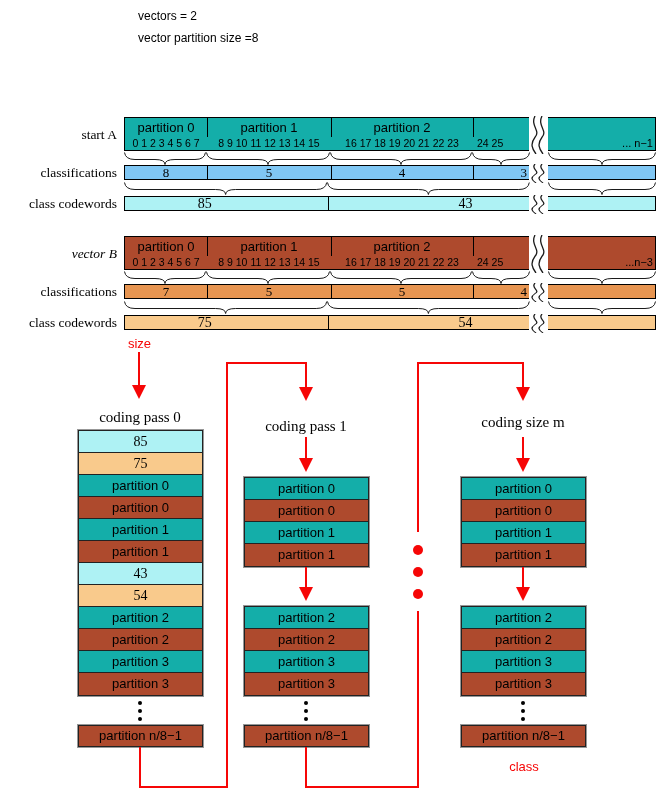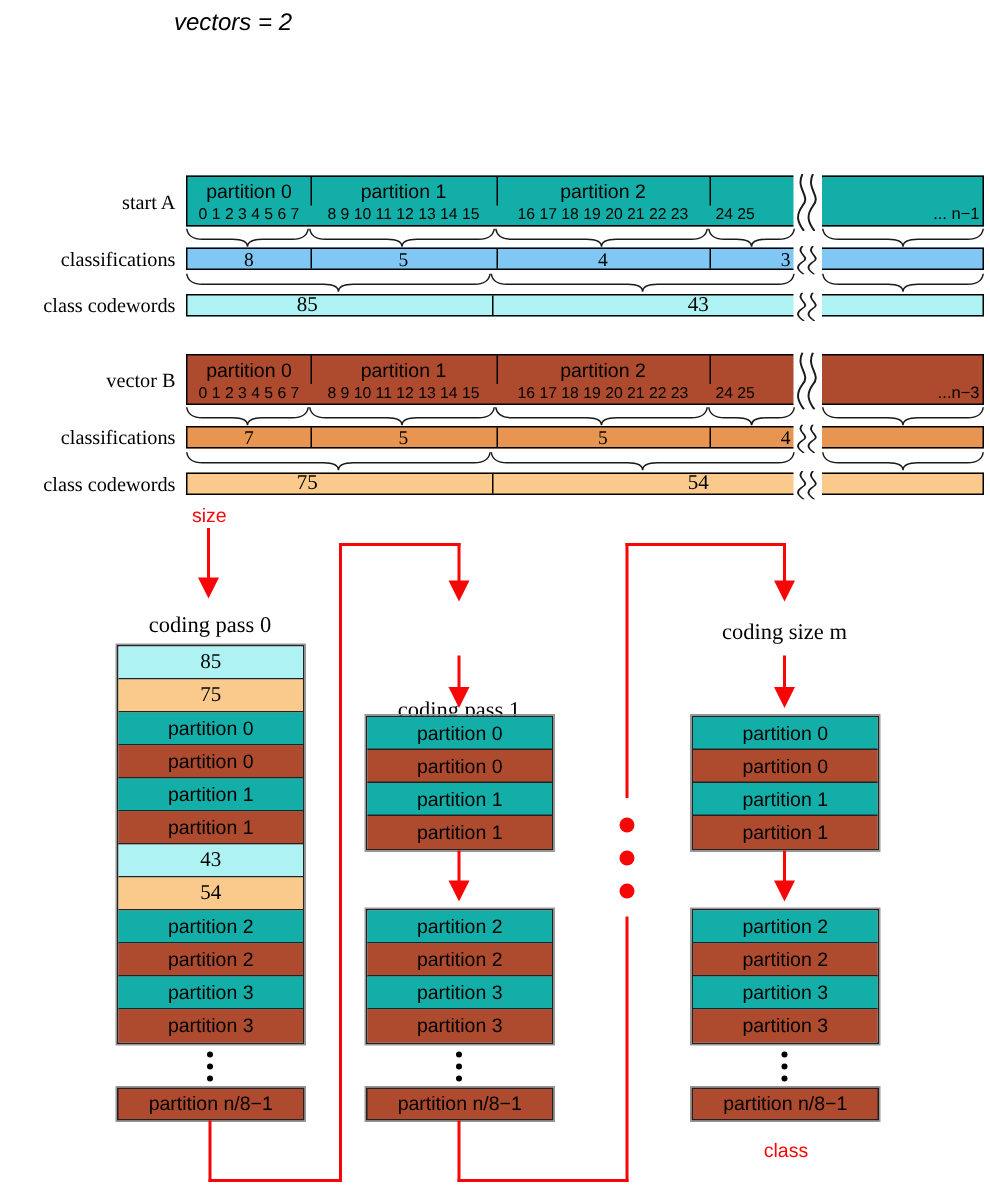--- a/index.html
+++ b/index.html
@@ -1,20 +1,20 @@
 <!DOCTYPE html>
 <html><head>
 <meta charset="utf-8">
 <style>
   html,body{margin:0;padding:0;background:#fff;}
   #canvas{position:relative;width:660px;height:802px;background:#ffffff;overflow:hidden;
           font-family:"Liberation Sans",sans-serif;color:#000;}
   .abs{position:absolute;}
   .serif{font-family:"Liberation Serif",serif;}
-  .hdr{position:absolute;left:116px;top:5px;font-size:16px;line-height:22px;font-style:italic;}
+  .hdr{position:absolute;left:138px;top:5px;font-size:12px;line-height:22px;}
   .row-label{position:absolute;left:0;width:117px;text-align:right;
              font-family:"Liberation Serif",serif;font-size:13.5px;line-height:15px;white-space:nowrap;}
   .bar{position:absolute;left:124px;width:532px;box-sizing:border-box;border:1px solid #000;}
   .bar span{position:absolute;display:block;}
   .pass-label{position:absolute;text-align:center;font-family:"Liberation Serif",serif;font-size:15px;}
   .stack{position:absolute;box-sizing:border-box;border:1px solid #222;outline:1px solid #979797;}
   .cell{box-sizing:border-box;height:22px;line-height:21px;text-align:center;
         font-size:13px;border-bottom:1px solid #222;overflow:hidden;}
   .cell:last-child{border-bottom:none;}
   .cell.num{font-family:"Liberation Serif",serif;font-size:14px;}
@@ -26,20 +26,21 @@
   .bdot{position:absolute;width:4px;height:4px;border-radius:50%;background:#000;}
   .rdot{position:absolute;width:10px;height:10px;border-radius:50%;background:#F60606;}
   .flow-label{position:absolute;color:#F60606;font-size:13px;text-align:center;white-space:nowrap;}
 </style>
 </head>
 <body>
 
 <div id="canvas">
   <div class="hdr">
     <div>vectors = 2</div>
+    <div>vector partition size =8</div>
   </div>
 
   <div id="build-root">
       <div class="row-label abs" style="top: 127px;"><span>start A</span></div>
       <div class="row-label abs" style="top: 165px;"><span>classifications</span></div>
       <div class="row-label abs" style="top: 196px;"><span>class codewords</span></div>
       <div class="bar abs" style="top: 117px; height: 34px; background: rgb(20, 174, 169);">
         <span style="left: 0px; width: 81.9812px; top: 2px; text-align: center; font-size: 13px; white-space: nowrap;">partition 0</span>
         <span style="left: 81.9812px; width: 124.009px; top: 2px; text-align: center; font-size: 13px; white-space: nowrap;">partition 1</span>
         <span style="left: 205.99px; width: 141.991px; top: 2px; text-align: center; font-size: 13px; white-space: nowrap;">partition 2</span>
@@ -105,21 +106,21 @@
         <div class="abs" style="left: 203.224px; top: 0px; width: 1px; height: 13px; background: rgb(0, 0, 0);"></div>
         <span class="serif" style="left: 79.8px; top: 0px; transform: translateX(-50%); font-size: 14px; line-height: 14px;">85</span>
         <span class="serif" style="left: 340.48px; top: 0px; transform: translateX(-50%); font-size: 14px; line-height: 14px;">43</span>
         <div class="abs" style="left: 404px; top: -2px; width: 19px; height: 19px; background: rgb(255, 255, 255);">
           <svg viewBox="0 0 19 34" preserveAspectRatio="none" style="position: absolute; left: 0px; top: 0px; width: 100%; height: 100%;">
             <path d="M6,0 C1,9 12,13 6,19 C1,25 3,29 7,34" fill="none" stroke="#1A1A1A" stroke-width="1.3"></path>
             <path d="M13,0 C8,9 19,13 13,19 C8,25 10,29 14,34" fill="none" stroke="#1A1A1A" stroke-width="1.3"></path>
           </svg>
         </div>
       </div>
-      <div class="row-label abs" style="top: 246px;"><span>vector B</span></div>
+      <div class="row-label abs" style="top: 246px; font-style: italic;"><span>vector B</span></div>
       <div class="row-label abs" style="top: 284px;"><span>classifications</span></div>
       <div class="row-label abs" style="top: 315px;"><span>class codewords</span></div>
       <div class="bar abs" style="top: 236px; height: 34px; background: rgb(174, 74, 45);">
         <span style="left: 0px; width: 81.9812px; top: 2px; text-align: center; font-size: 13px; white-space: nowrap;">partition 0</span>
         <span style="left: 81.9812px; width: 124.009px; top: 2px; text-align: center; font-size: 13px; white-space: nowrap;">partition 1</span>
         <span style="left: 205.99px; width: 141.991px; top: 2px; text-align: center; font-size: 13px; white-space: nowrap;">partition 2</span>
         <div class="abs" style="left: 81.9812px; top: 0px; width: 1px; height: 19px; background: rgb(0, 0, 0);"></div>
         <div class="abs" style="left: 205.99px; top: 0px; width: 1px; height: 19px; background: rgb(0, 0, 0);"></div>
         <div class="abs" style="left: 347.981px; top: 0px; width: 1px; height: 19px; background: rgb(0, 0, 0);"></div>
         <span style="left: 0px; width: 81.9812px; top: 19px; text-align: center; padding-left: 0px; font-size: 10.5px; white-space: nowrap;">0 1 2 3 4 5 6 7</span>
@@ -200,21 +201,21 @@
         <div class="cell num" style="background: rgb(249, 202, 140);">54</div>
         <div class="cell" style="background: rgb(20, 174, 169);">partition 2</div>
         <div class="cell" style="background: rgb(174, 74, 45);">partition 2</div>
         <div class="cell" style="background: rgb(20, 174, 169);">partition 3</div>
         <div class="cell" style="background: rgb(174, 74, 45);">partition 3</div>
       </div>
       <div class="bdot abs" style="left: 138px; top: 701px;"></div>
       <div class="bdot abs" style="left: 138px; top: 709px;"></div>
       <div class="bdot abs" style="left: 138px; top: 717px;"></div>
       <div class="solo abs" style="left: 78px; top: 725px; width: 125px; background: rgb(174, 74, 45);"><span>partition n/8−1</span></div>
-      <div class="pass-label abs" style="left: 231px; top: 418px; width: 150px; margin-top: 48px;"><span>coding pass 1</span></div>
+      <div class="pass-label abs" style="left: 231px; top: 418px; width: 150px;"><span>coding pass 1</span></div>
       <div class="stack abs" style="left: 244px; top: 477px; width: 125px;">
         <div class="cell" style="background: rgb(20, 174, 169);">partition 0</div>
         <div class="cell" style="background: rgb(174, 74, 45);">partition 0</div>
         <div class="cell" style="background: rgb(20, 174, 169);">partition 1</div>
         <div class="cell" style="background: rgb(174, 74, 45);">partition 1</div>
       </div>
       <div class="stack abs" style="left: 244px; top: 606px; width: 125px;">
         <div class="cell" style="background: rgb(20, 174, 169);">partition 2</div>
         <div class="cell" style="background: rgb(174, 74, 45);">partition 2</div>
         <div class="cell" style="background: rgb(20, 174, 169);">partition 3</div>

